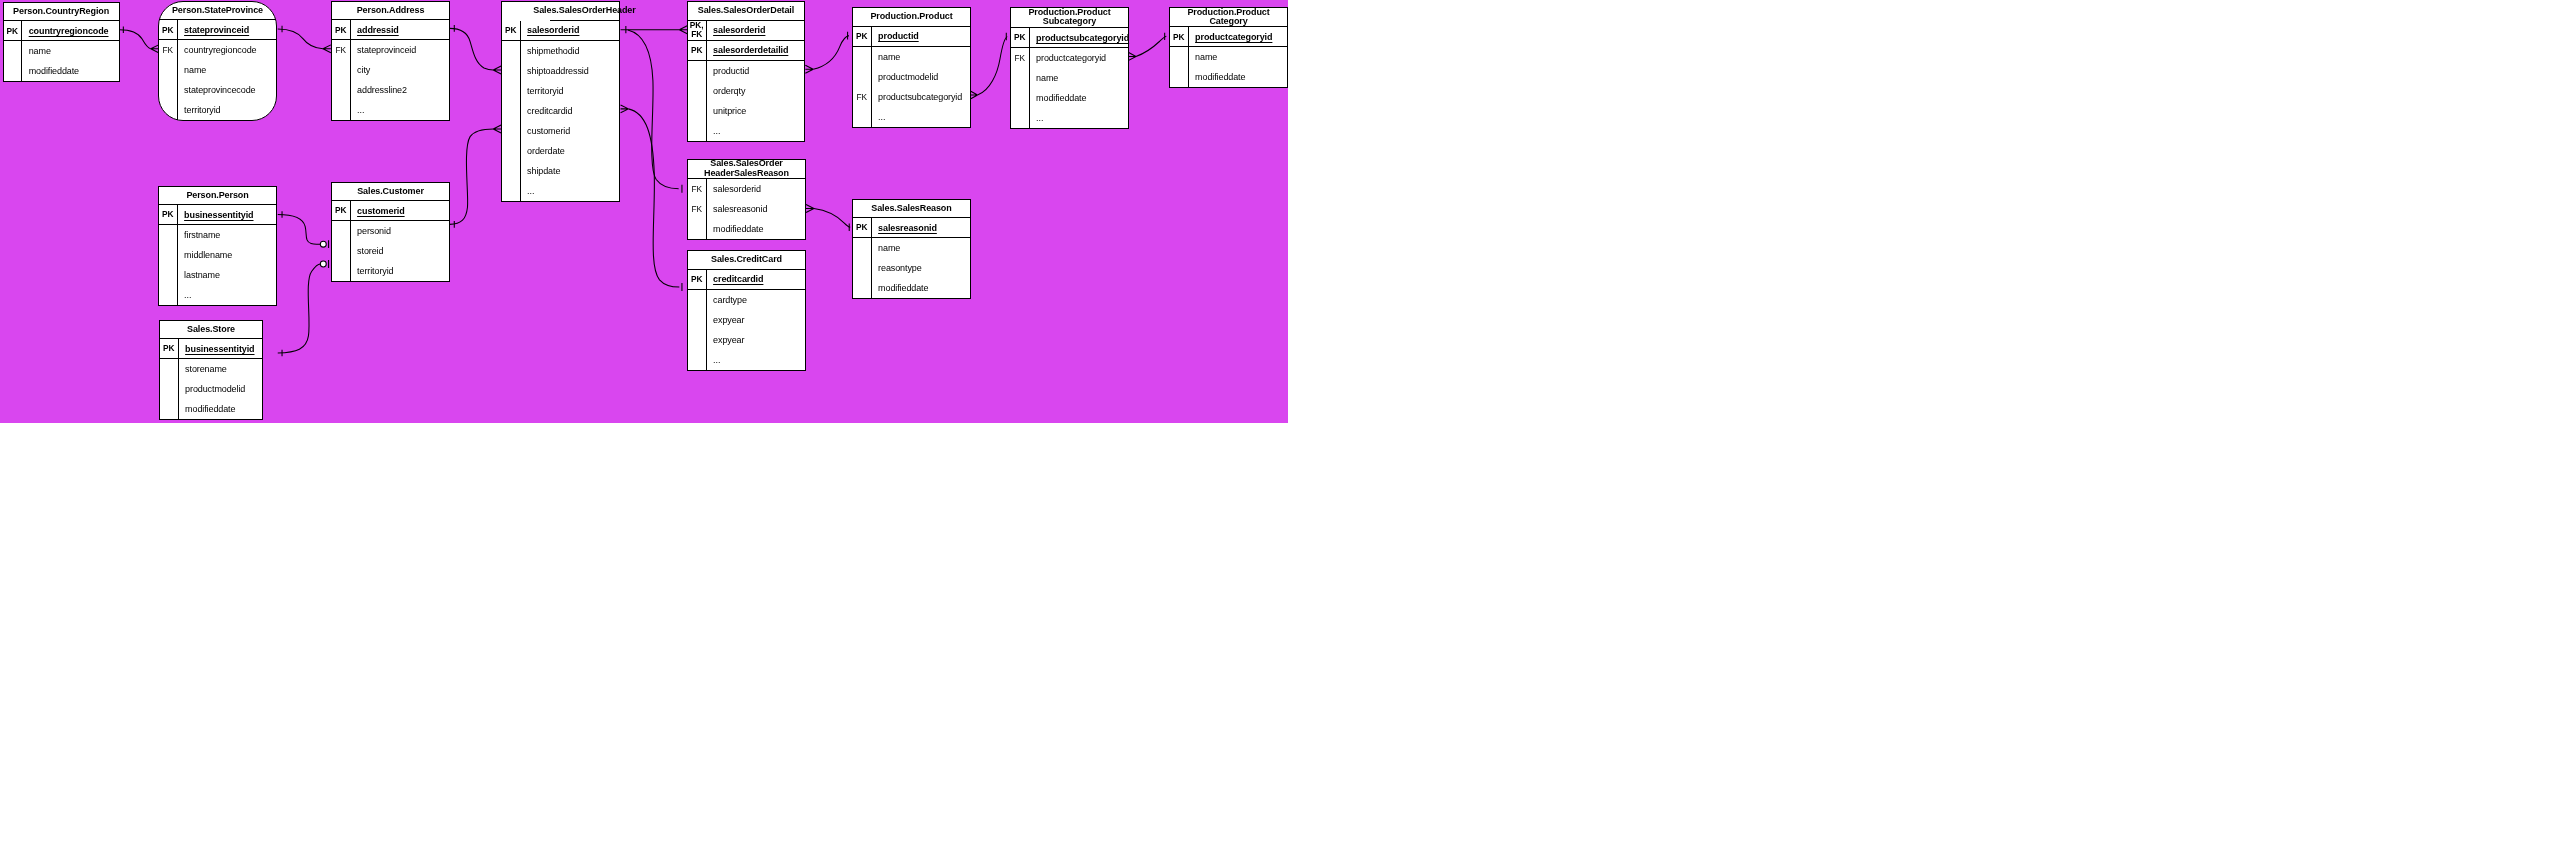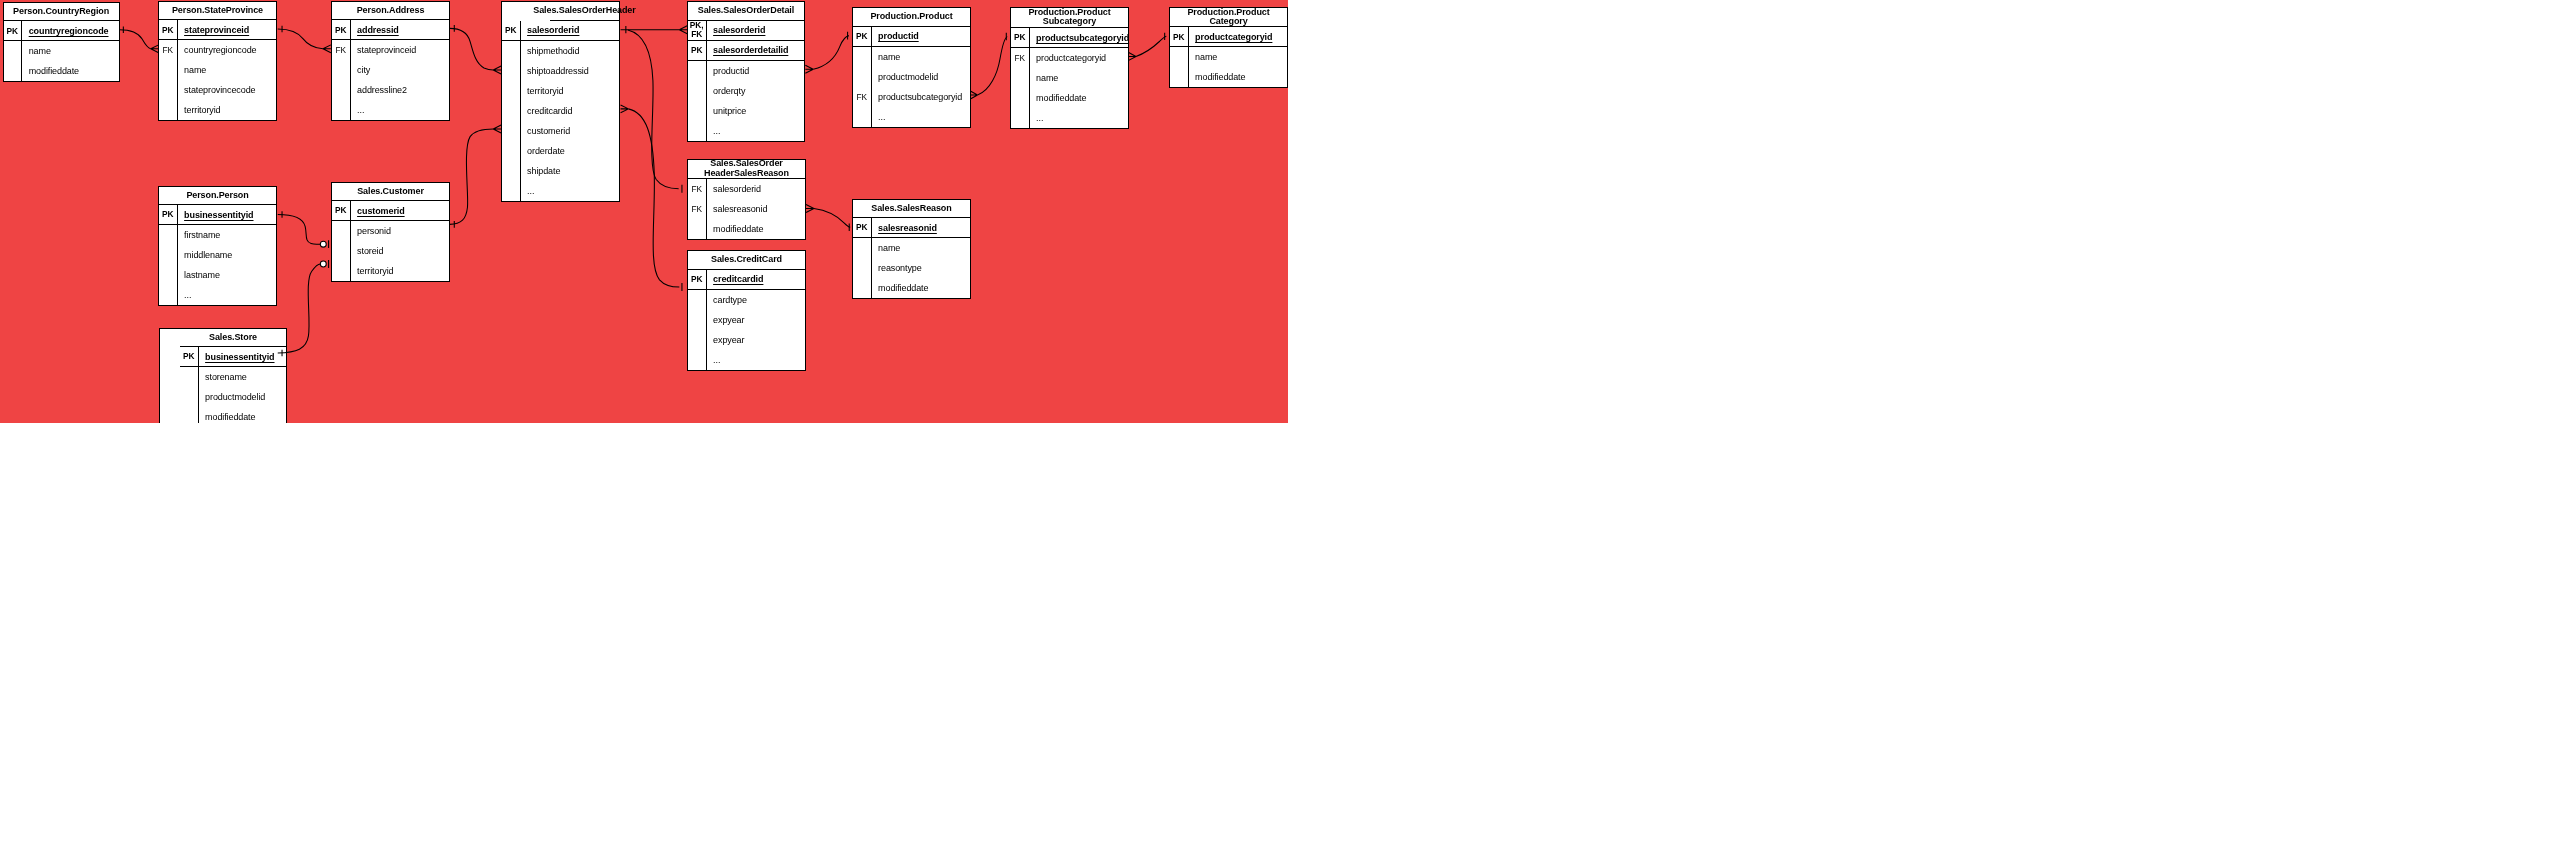--- a/index.html
+++ b/index.html
@@ -1,16 +1,16 @@
 <!DOCTYPE html>
 <html style="font-size:10.6px"><head>
 <meta charset="utf-8">
 <style>
   html,body{margin:0;padding:0;background:#ffffff;}
-  #canvas{position:relative;width:1288px;height:423px;background:#ef4444;overflow:hidden;
+  #canvas{position:relative;width:1288px;height:423px;background:#d946ef;overflow:hidden;
           font-family:"Liberation Sans","DejaVu Sans",sans-serif;}
   .tbl{position:absolute;background:#ffffff;border:1px solid #000;box-sizing:border-box;}
   .tbl .title{border-bottom:1px solid #000;display:flex;flex-direction:column;align-items:center;
           justify-content:center;font-weight:bold;font-size:9px;line-height:9.6px;color:#000;
           letter-spacing:-0.1px;}
   .row{display:flex;align-items:stretch;height:20px;}
   .row.key{border-bottom:1px solid #000;box-sizing:border-box;}
   .gut{flex:0 0 18.5px;width:18.5px;border-right:1px solid #000;box-sizing:border-box;display:flex;
           flex-direction:column;align-items:center;justify-content:center;font-size:8.3px;
           line-height:8.6px;color:#000;}
@@ -43,21 +43,21 @@
         </div>
         <div class="fld">name</div>
       </div>
       <div class="row">
         <div class="gut">
           <div></div>
         </div>
         <div class="fld">modifieddate</div>
       </div>
     </div>
-    <div class="tbl" style="left: 158px; top: 1.3px; width: 119px;">
+    <div class="tbl" style="left: 158px; top: 1.3px; width: 119px; border-radius: 25px;">
       <div class="title" style="height: 17px;">
         <div>Person.StateProvince</div>
       </div>
       <div class="row key">
         <div class="gut">
           <div>PK</div>
         </div>
         <div class="fld">stateprovinceid</div>
       </div>
       <div class="row">
@@ -461,21 +461,21 @@
         </div>
         <div class="fld">expyear</div>
       </div>
       <div class="row">
         <div class="gut">
           <div></div>
         </div>
         <div class="fld">...</div>
       </div>
     </div>
-    <div class="tbl" style="left: 159px; top: 328px; width: 128px; padding-left: 20px;">
+    <div class="tbl" style="left: 159px; top: 320px; width: 104px;">
       <div class="title" style="height: 17px;">
         <div>Sales.Store</div>
       </div>
       <div class="row key">
         <div class="gut">
           <div>PK</div>
         </div>
         <div class="fld">businessentityid</div>
       </div>
       <div class="row">

